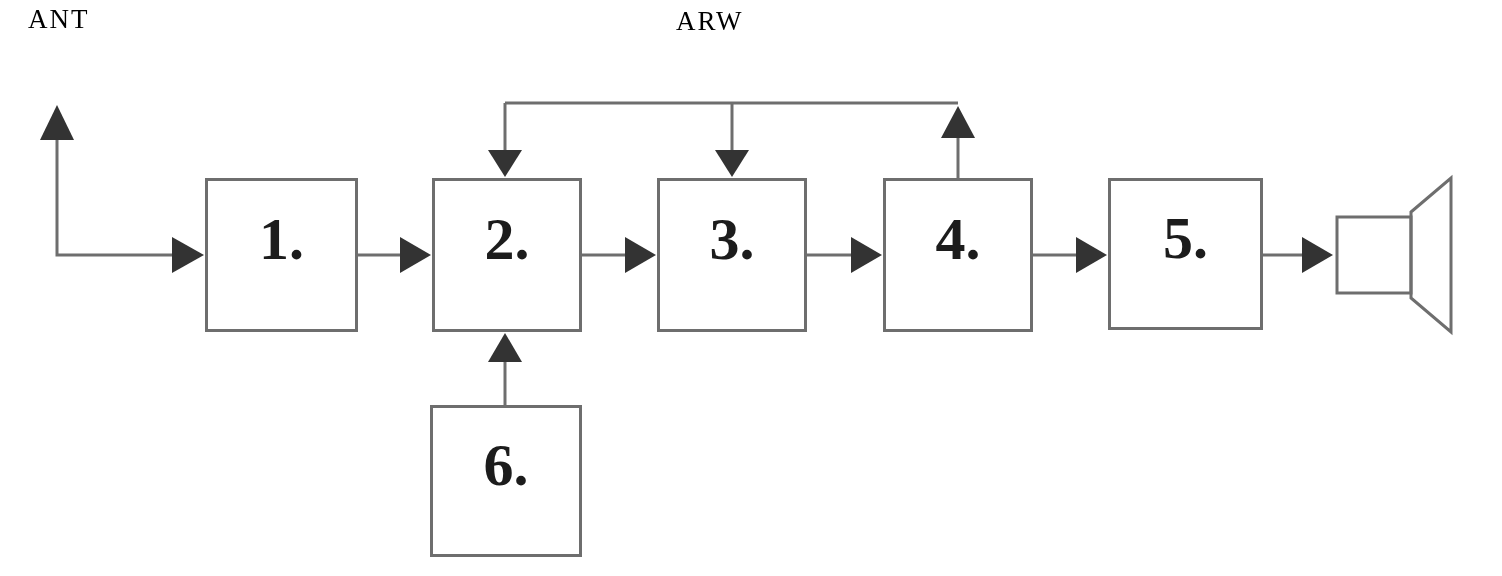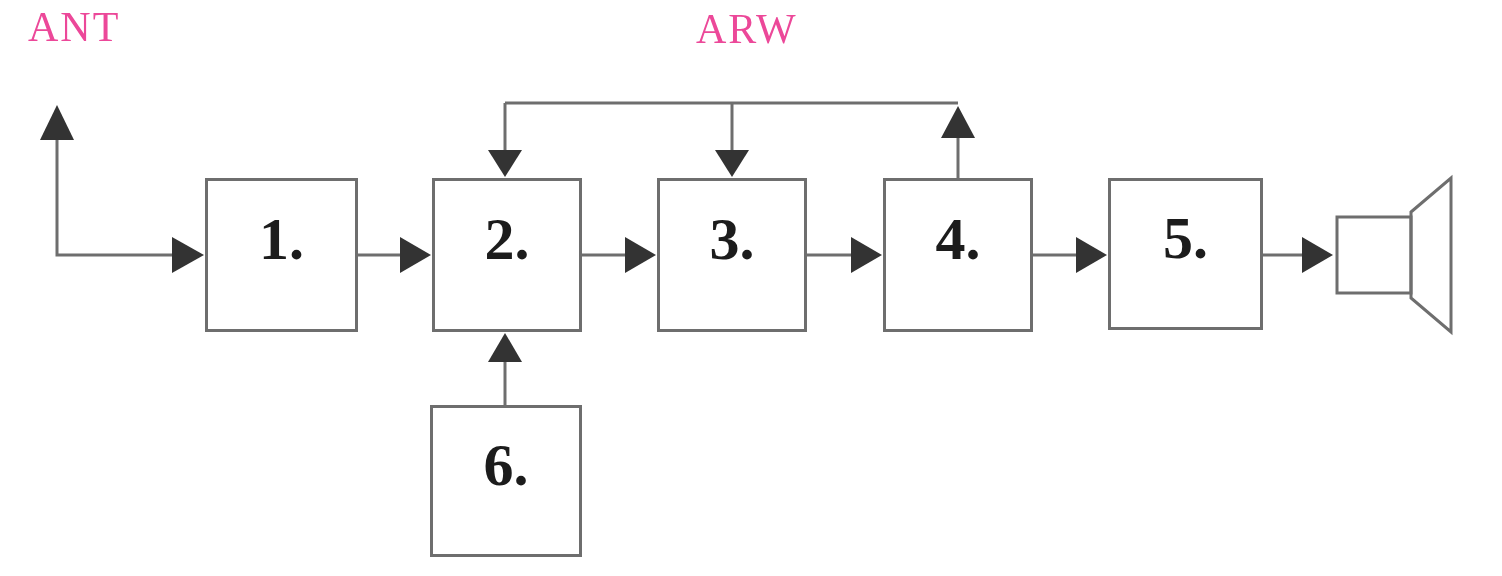--- a/index.html
+++ b/index.html
@@ -18,28 +18,28 @@
   .wires {
     position: absolute;
     left: 0;
     top: 0;
     width: 1502px;
     height: 576px;
     pointer-events: none;
   }
   .corner-label {
     position: absolute;
-    font-size: 42px;
-    color: #ec4899;
+    font-size: 27px;
+    color: #000000;
     letter-spacing: 2px;
     line-height: 1;
     white-space: nowrap;
   }
   .label-ant { left: 28px; top: 6px; }
-  .label-arw { left: 696px; top: 8px; text-align: right; }
+  .label-arw { left: 676px; top: 8px; text-align: right; }
   .block {
     position: absolute;
     box-sizing: border-box;
     width: 153px;
     height: 154px;
     border: 3px solid #6e6e6e;
     background: transparent;
     display: flex;
     align-items: center;
     justify-content: center;

